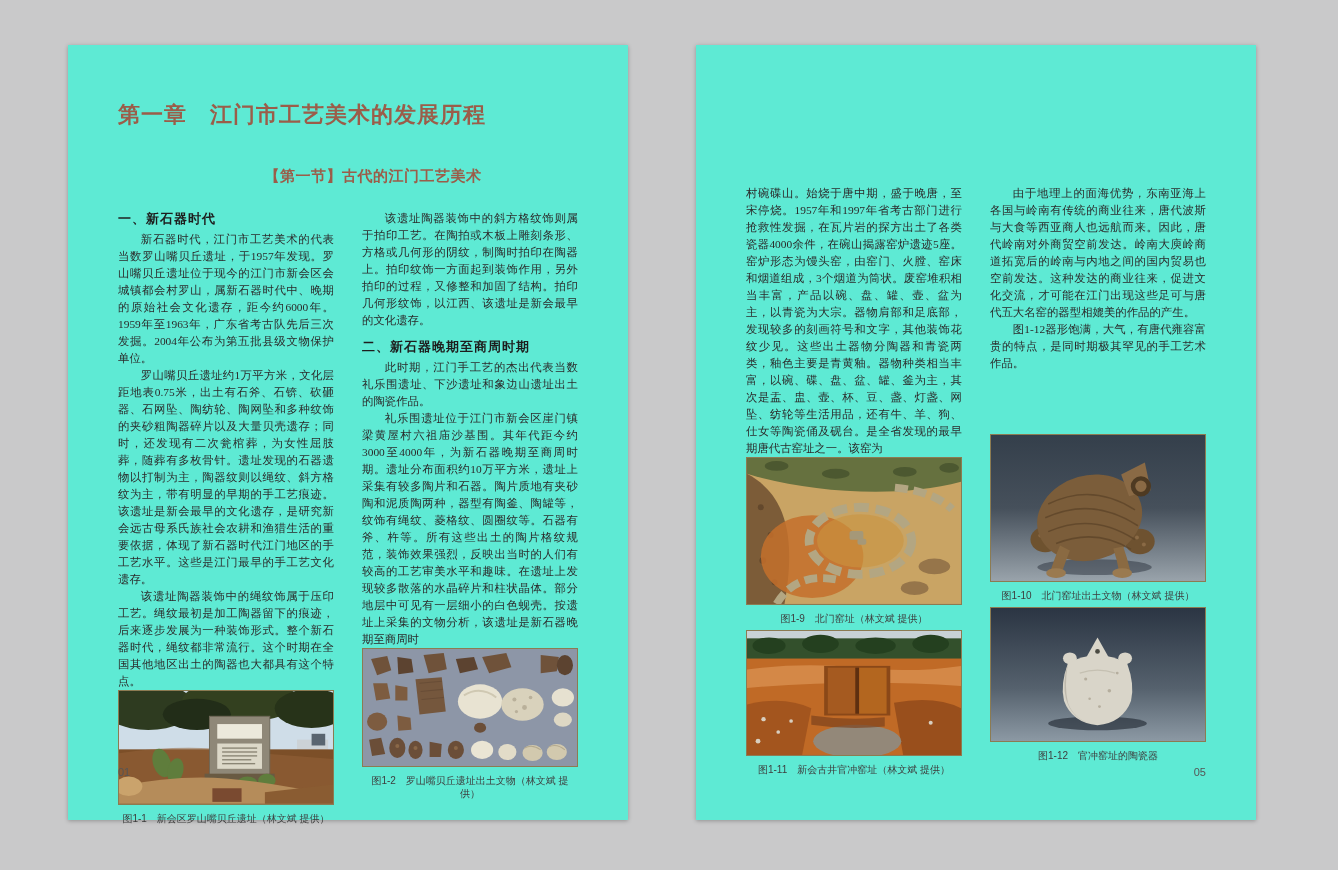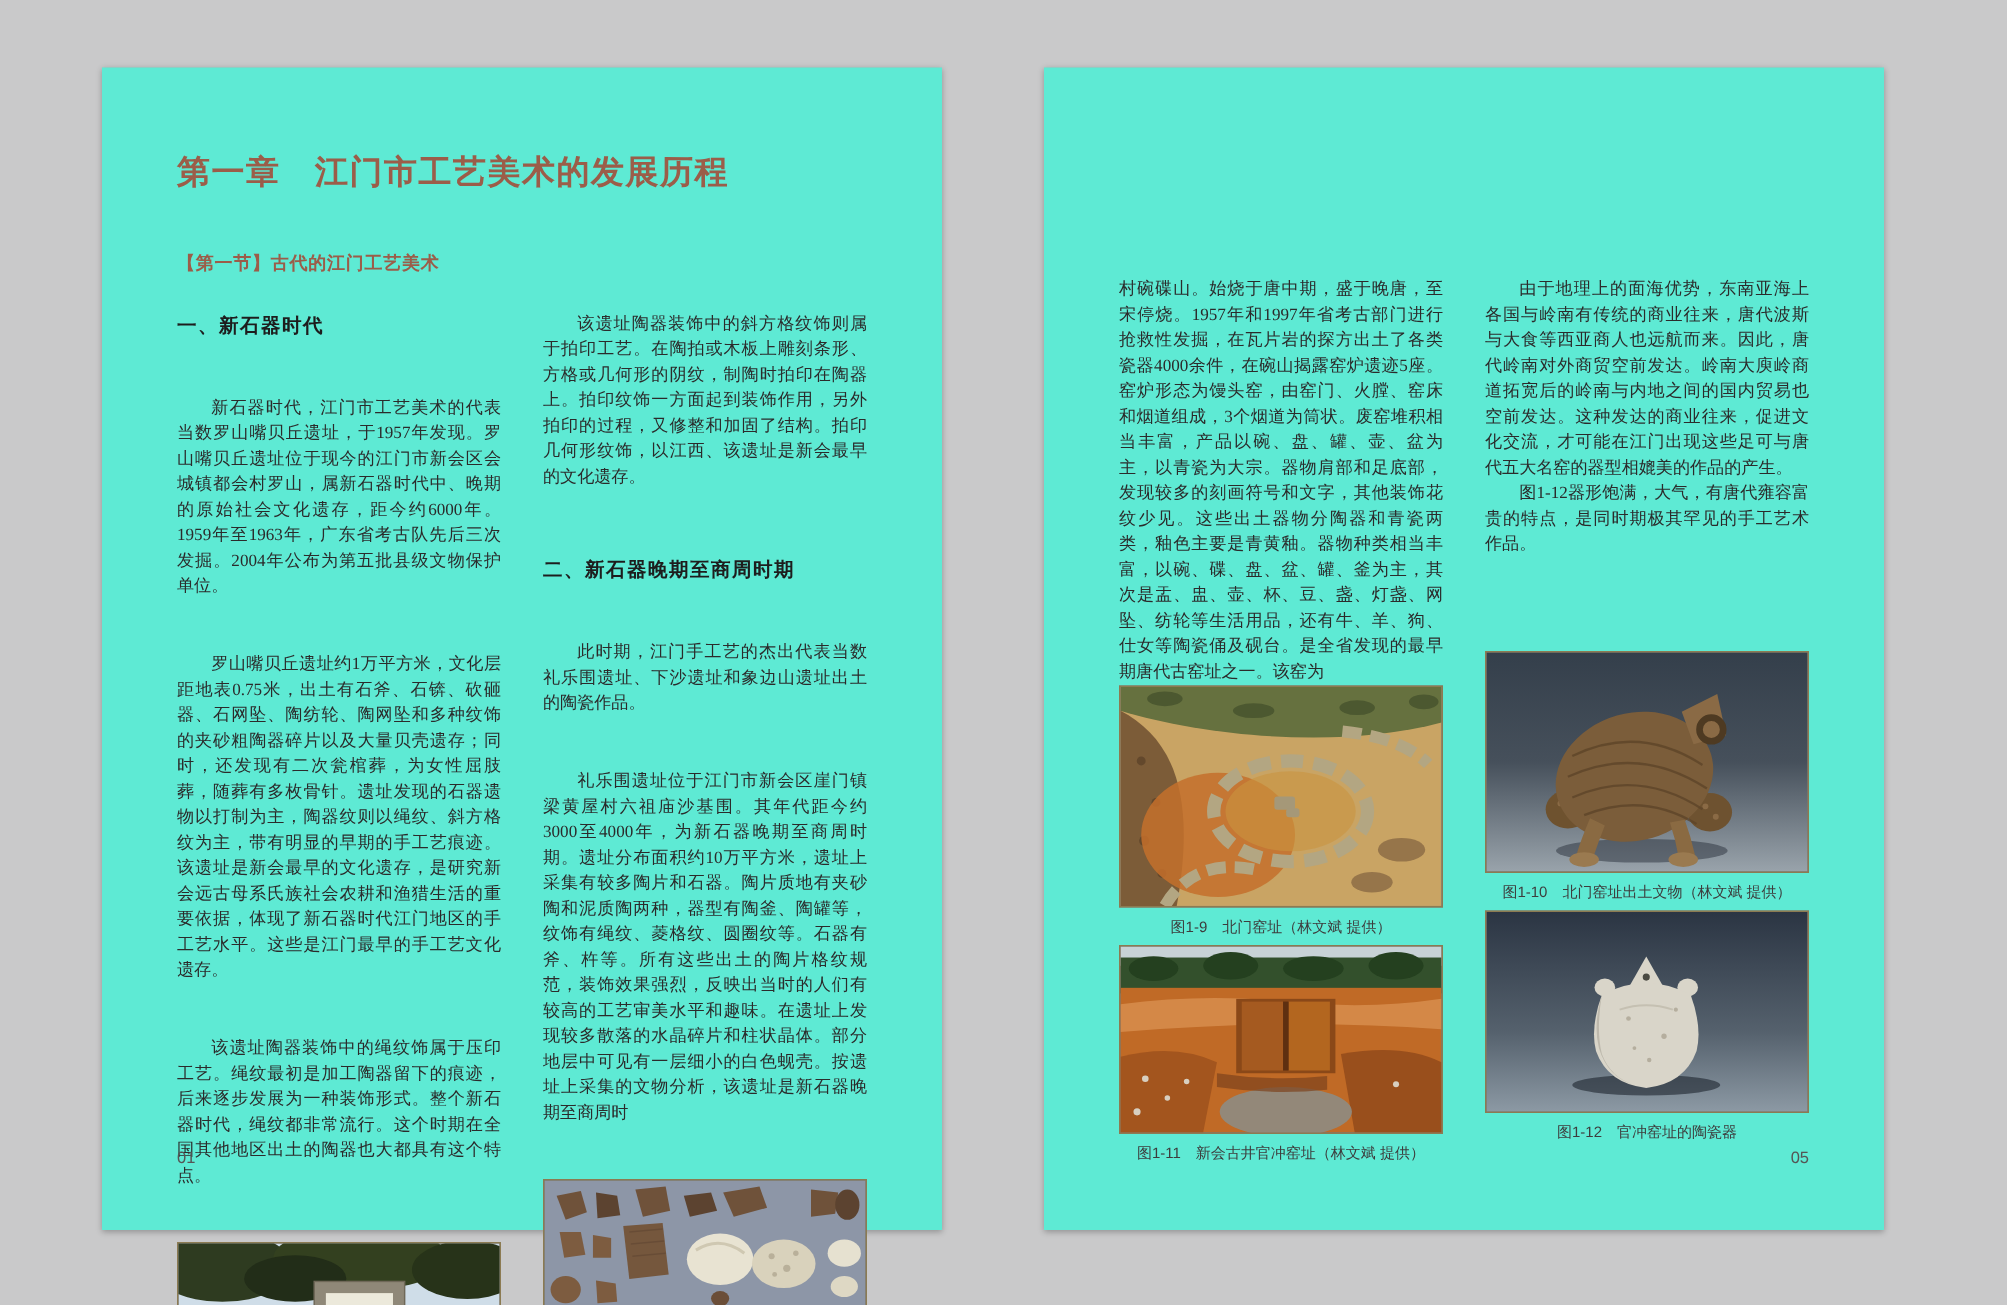--- a/index.html
+++ b/index.html
@@ -12,34 +12,34 @@
     position:absolute;top:45px;width:560px;height:775px;
     background:#5eead4;box-shadow:0 1px 4px rgba(0,0,0,.28);
   }
   .page-left{left:68px;}
   .page-right{left:696px;}
   .chapter-title{
     margin:55px 0 0 50px;font-size:22px;font-weight:bold;
     color:#9b5d49;letter-spacing:1px;
   }
   .section-heading{
-    margin:37px 0 0 50px;font-size:12px;font-weight:bold;
-    color:#9b5d49;letter-spacing:.5px;
+    margin:37px 0 0 50px;font-size:15px;font-weight:bold;
+    color:#9b5d49;letter-spacing:.5px;text-align:center;
   }
   .cols{
     display:flex;gap:28px;padding:0 50px;box-sizing:border-box;
   }
   .page-left .cols{margin-top:24px;}
   .page-right .cols{margin-top:140px;}
   .col{
     flex:1;display:flex;flex-direction:column;
     font-size:11.4px;line-height:17px;color:#2b2b2b;
     text-align:justify;
   }
-  .page-left .col{height:558px;gap:35px;}
+  .page-left .col{height:558px;}
   .page-right .col{height:577px;}
   .col p{margin:0;text-indent:2em;}
   .col p.noindent{text-indent:0;}
   .sub-heading{
     font-size:13px;font-weight:bold;color:#1d1d1d;
     letter-spacing:1px;margin:0 0 4px 0;font-family:"Liberation Sans","DejaVu Sans",sans-serif;
   }
   .sub-heading.second{margin-top:9px;}
   .fig{margin:0;}
   .fig.bottom{margin-top:auto;}

